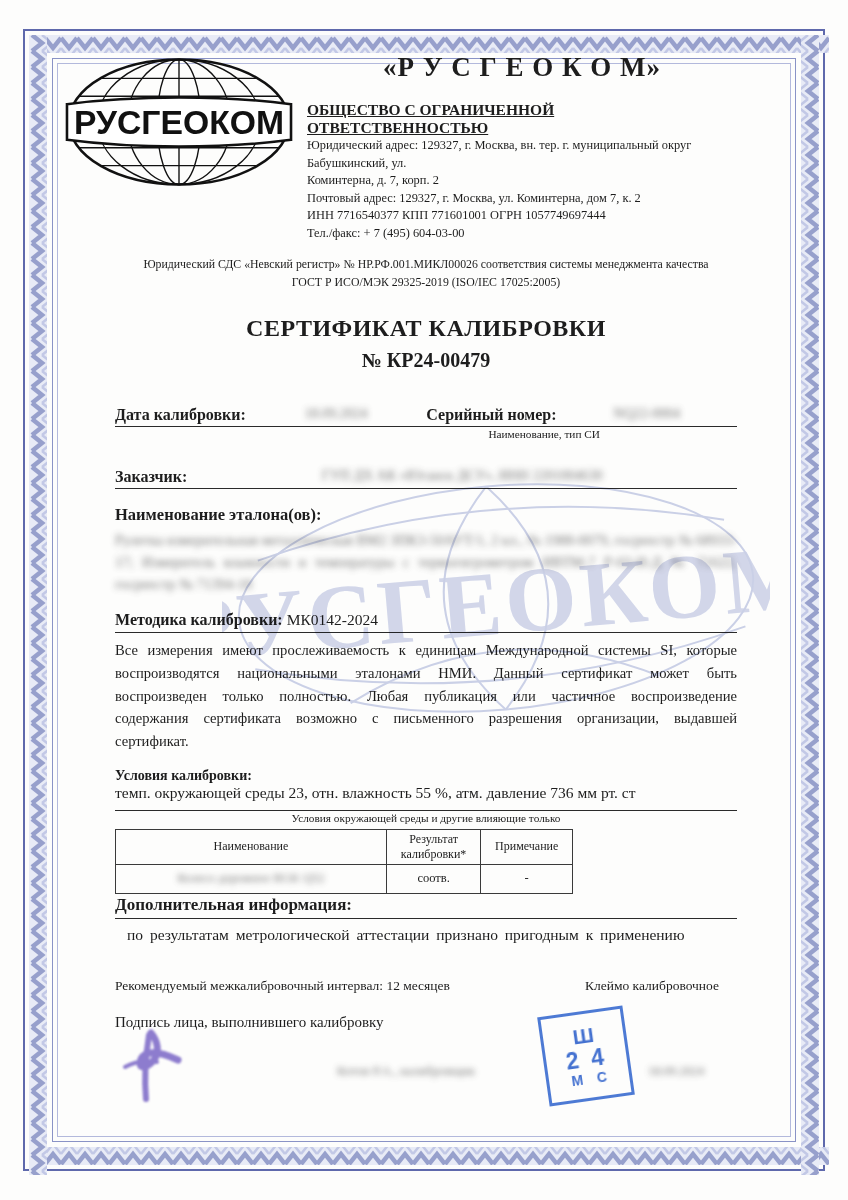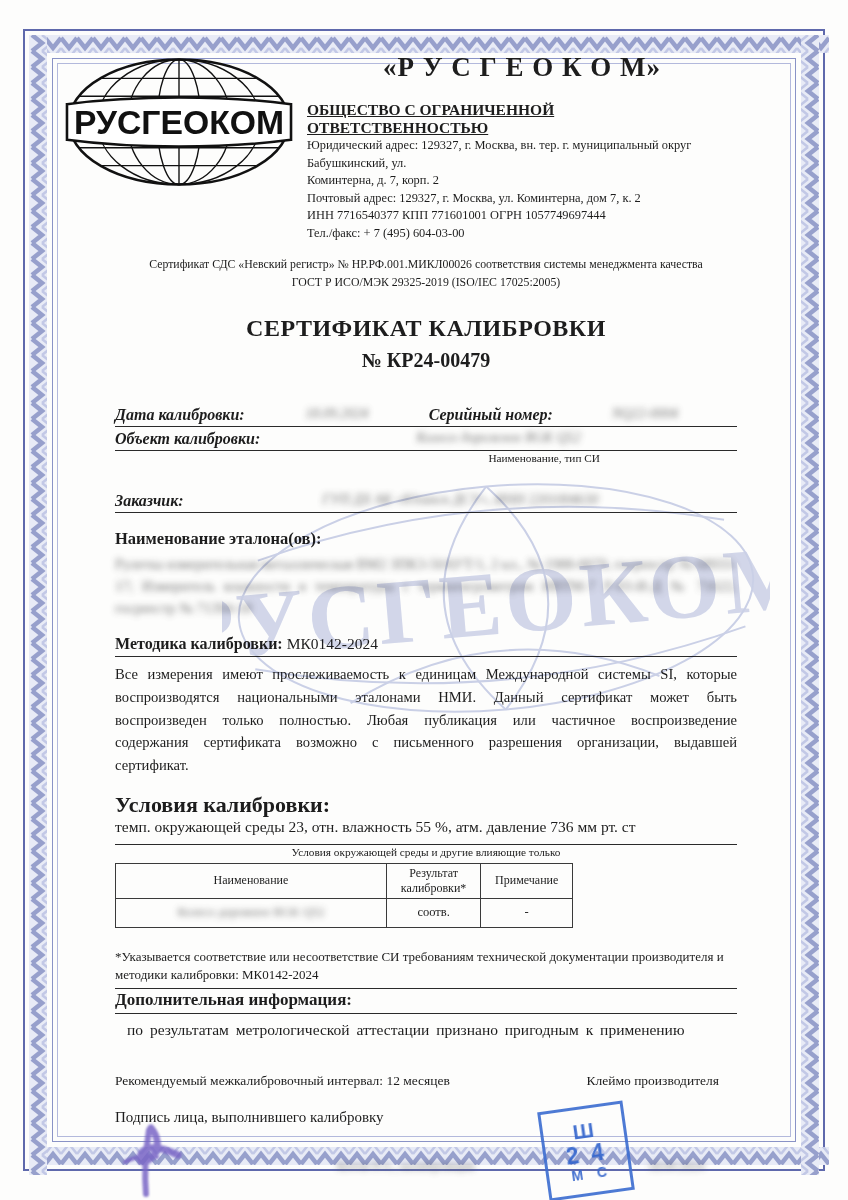--- a/index.html
+++ b/index.html
@@ -20,34 +20,34 @@
   .logo{flex:none;margin-left:-50px;margin-top:4px;}
   .company{flex:1;margin-left:14px;}
   .company-name{text-align:center;font-size:27px;font-weight:bold;letter-spacing:1px;white-space:nowrap;}
   .company-form{font-size:15.5px;font-weight:bold;text-decoration:underline;margin-top:18px;}
   .addr{font-size:12.4px;line-height:1.42;}
   .sds{text-align:center;font-size:11.8px;line-height:1.55;margin-top:12px;}
   .doc-title{text-align:center;margin-top:24px;font-weight:bold;}
   .doc-title .t1{font-size:24px;letter-spacing:0.5px;}
   .doc-title .t2{font-size:20px;margin-top:7px;}
   .lbl{font-weight:bold;font-size:16px;white-space:nowrap;}
-  .fieldrow{display:flex;align-items:flex-start;border-bottom:1.5px solid #2a2a2a;padding-bottom:2px;font-style:italic;}
+  .fieldrow{display:flex;align-items:flex-start;border-bottom:1.5px solid #2a2a2a;padding-bottom:2px;}
   .val{font-size:14px;text-align:center;flex:1;}
   .redacted{filter:blur(3px);color:#4e4e4e;opacity:0.78;user-select:none;}
   .caption{font-size:11.3px;text-align:center;margin-top:1px;color:#222;}
   .caption-right{margin-left:38%;width:62%;}
   .row-date{margin-top:34px;}
   .row-object{margin-top:3px;}
   .row-customer{margin-top:28px;}
   .etalon-h{font-size:16.5px;font-weight:bold;margin-top:16px;}
   .etalon-text{font-size:14.5px;line-height:1.5;text-align:justify;margin-top:5px;}
   .method-row{margin-top:16px;border-bottom:1.5px solid #2a2a2a;padding-bottom:3px;font-size:16px;}
   .method-row .mv{font-weight:normal;font-size:15.5px;}
   .trace{margin-top:6px;font-size:14.6px;line-height:1.55;text-align:justify;word-spacing:1.5px;}
-  .cond-h{margin-top:15px;font-weight:bold;font-size:22px;}
+  .cond-h{margin-top:15px;font-weight:bold;font-size:14px;}
   .cond-v{font-size:15.5px;border-bottom:1.5px solid #2a2a2a;padding-bottom:8px;}
   .res-h{margin-top:18px;font-weight:bold;font-size:16.5px;text-decoration:underline;}
   table.results{margin-top:5px;border-collapse:collapse;width:458px;}
   table.results th,table.results td{border:1.2px solid #3a3a3a;text-align:center;padding:2px 4px;font-weight:normal;font-size:12px;line-height:1.25;}
   table.results td{font-size:12.5px;height:24px;}
   .col-name{width:285px;}.col-res{width:88px;}.col-note{width:85px;}
   .footnote{margin-top:20px;font-size:13px;line-height:1.45;border-bottom:1.5px solid #2a2a2a;padding-bottom:3px;}
   .add-h{font-size:17px;font-weight:bold;border-bottom:1.5px solid #2a2a2a;padding:1px 0 3px;}
   .add-v{font-size:15.5px;margin-top:7px;word-spacing:3px;margin-left:12px;}
   .interval-row{display:flex;justify-content:space-between;margin-top:34px;font-size:13.5px;}
@@ -157,40 +157,36 @@
         <div class="company-form">ОБЩЕСТВО С ОГРАНИЧЕННОЙ ОТВЕТСТВЕННОСТЬЮ</div>
         <div class="addr">Юридический адрес: 129327, г. Москва, вн. тер. г. муниципальный округ Бабушкинский, ул.</div>
         <div class="addr">Коминтерна, д. 7, корп. 2</div>
         <div class="addr">Почтовый адрес: 129327, г. Москва, ул. Коминтерна, дом 7, к. 2</div>
         <div class="addr">ИНН 7716540377 КПП 771601001 ОГРН 1057749697444</div>
         <div class="addr">Тел./факс: + 7 (495) 604-03-00</div>
       </div>
     </div>
 
     <div class="sds">
-      <div>Сертификат СДС «Невский регистр» № НР.РФ.001.МИКЛ00026 соответствия системы менеджмента качества</div>
+      <div>Юридический СДС «Невский регистр» № НР.РФ.001.МИКЛ00026 соответствия системы менеджмента качества</div>
       <div>ГОСТ Р ИСО/МЭК 29325-2019 (ISO/IEC 17025:2005)</div>
     </div>
 
     <div class="doc-title">
       <div class="t1">СЕРТИФИКАТ КАЛИБРОВКИ</div>
       <div class="t2">№ КР24-00479</div>
     </div>
 
     <div class="fieldrow row-date">
       <span class="lbl">Дата калибровки:</span>
       <span class="val redacted">18.09.2024</span>
       <span class="lbl">Серийный номер:</span>
       <span class="val redacted">NQ22-0004</span>
     </div>
 
-    <div class="fieldrow row-object">
-      <span class="lbl">Объект калибровки:</span>
-      <span class="val redacted">Колесо дорожное RGK Q52</span>
-    </div>
     <div class="caption caption-right">Наименование, тип СИ</div>
 
     <div class="fieldrow row-customer">
       <span class="lbl">Заказчик:</span>
       <span class="val redacted">ГУП ДХ АК «Юганск ДСУ», ИНН 2201004630</span>
     </div>
 
     <div class="etalon-h">Наименование эталона(ов):</div>
     <div class="etalon-text redacted">Рулетка измерительная металлическая ВМ2 ЗПК3-50АУТ/1, 2 кл., № 1988-0079, госреестр № 68933-17; Измеритель влажности и температуры с термогигрометром ИВТМ-7 Р-03-И-Д № 71622, госреестр № 71394-18</div>
 
@@ -213,28 +209,27 @@
         <th class="col-note">Примечание</th>
       </tr>
       <tr>
         <td><span class="redacted">Колесо дорожное RGK Q52</span></td>
         <td>соотв.</td>
         <td>-</td>
       </tr>
     </tbody>
       </table>
 
-    <div class="footnote">*Указывается соответствие или несоответствие СИ требованиям технической документации производителя и методики калибровки: МК0142-2024</div>
 
     <div class="add-h">Дополнительная информация:</div>
     <div class="add-v">по результатам метрологической аттестации признано пригодным к применению</div>
 
     <div class="interval-row">
       <span>Рекомендуемый межкалибровочный интервал: 12 месяцев</span>
-      <span class="stamp-caption">Клеймо производителя</span>
+      <span class="stamp-caption">Клеймо калибровочное</span>
     </div>
 
     <div class="sign-caption">Подпись лица, выполнившего калибровку</div>
 
     <div class="sigrow">
       <svg class="signature" width="92" height="80" viewBox="0 0 92 80" style="filter:blur(1.1px);opacity:0.85;">
         <g stroke="#7a66c6" fill="none" stroke-linecap="round">
           <path d="M36 6 C43 14 45 26 38 34 C31 42 22 42 26 32 C32 21 50 27 63 33" stroke-width="7"></path>
           <path d="M34 8 C31 27 29 50 31 72" stroke-width="6"></path>
           <path d="M10 40 C20 34 30 33 42 35" stroke-width="4"></path>

